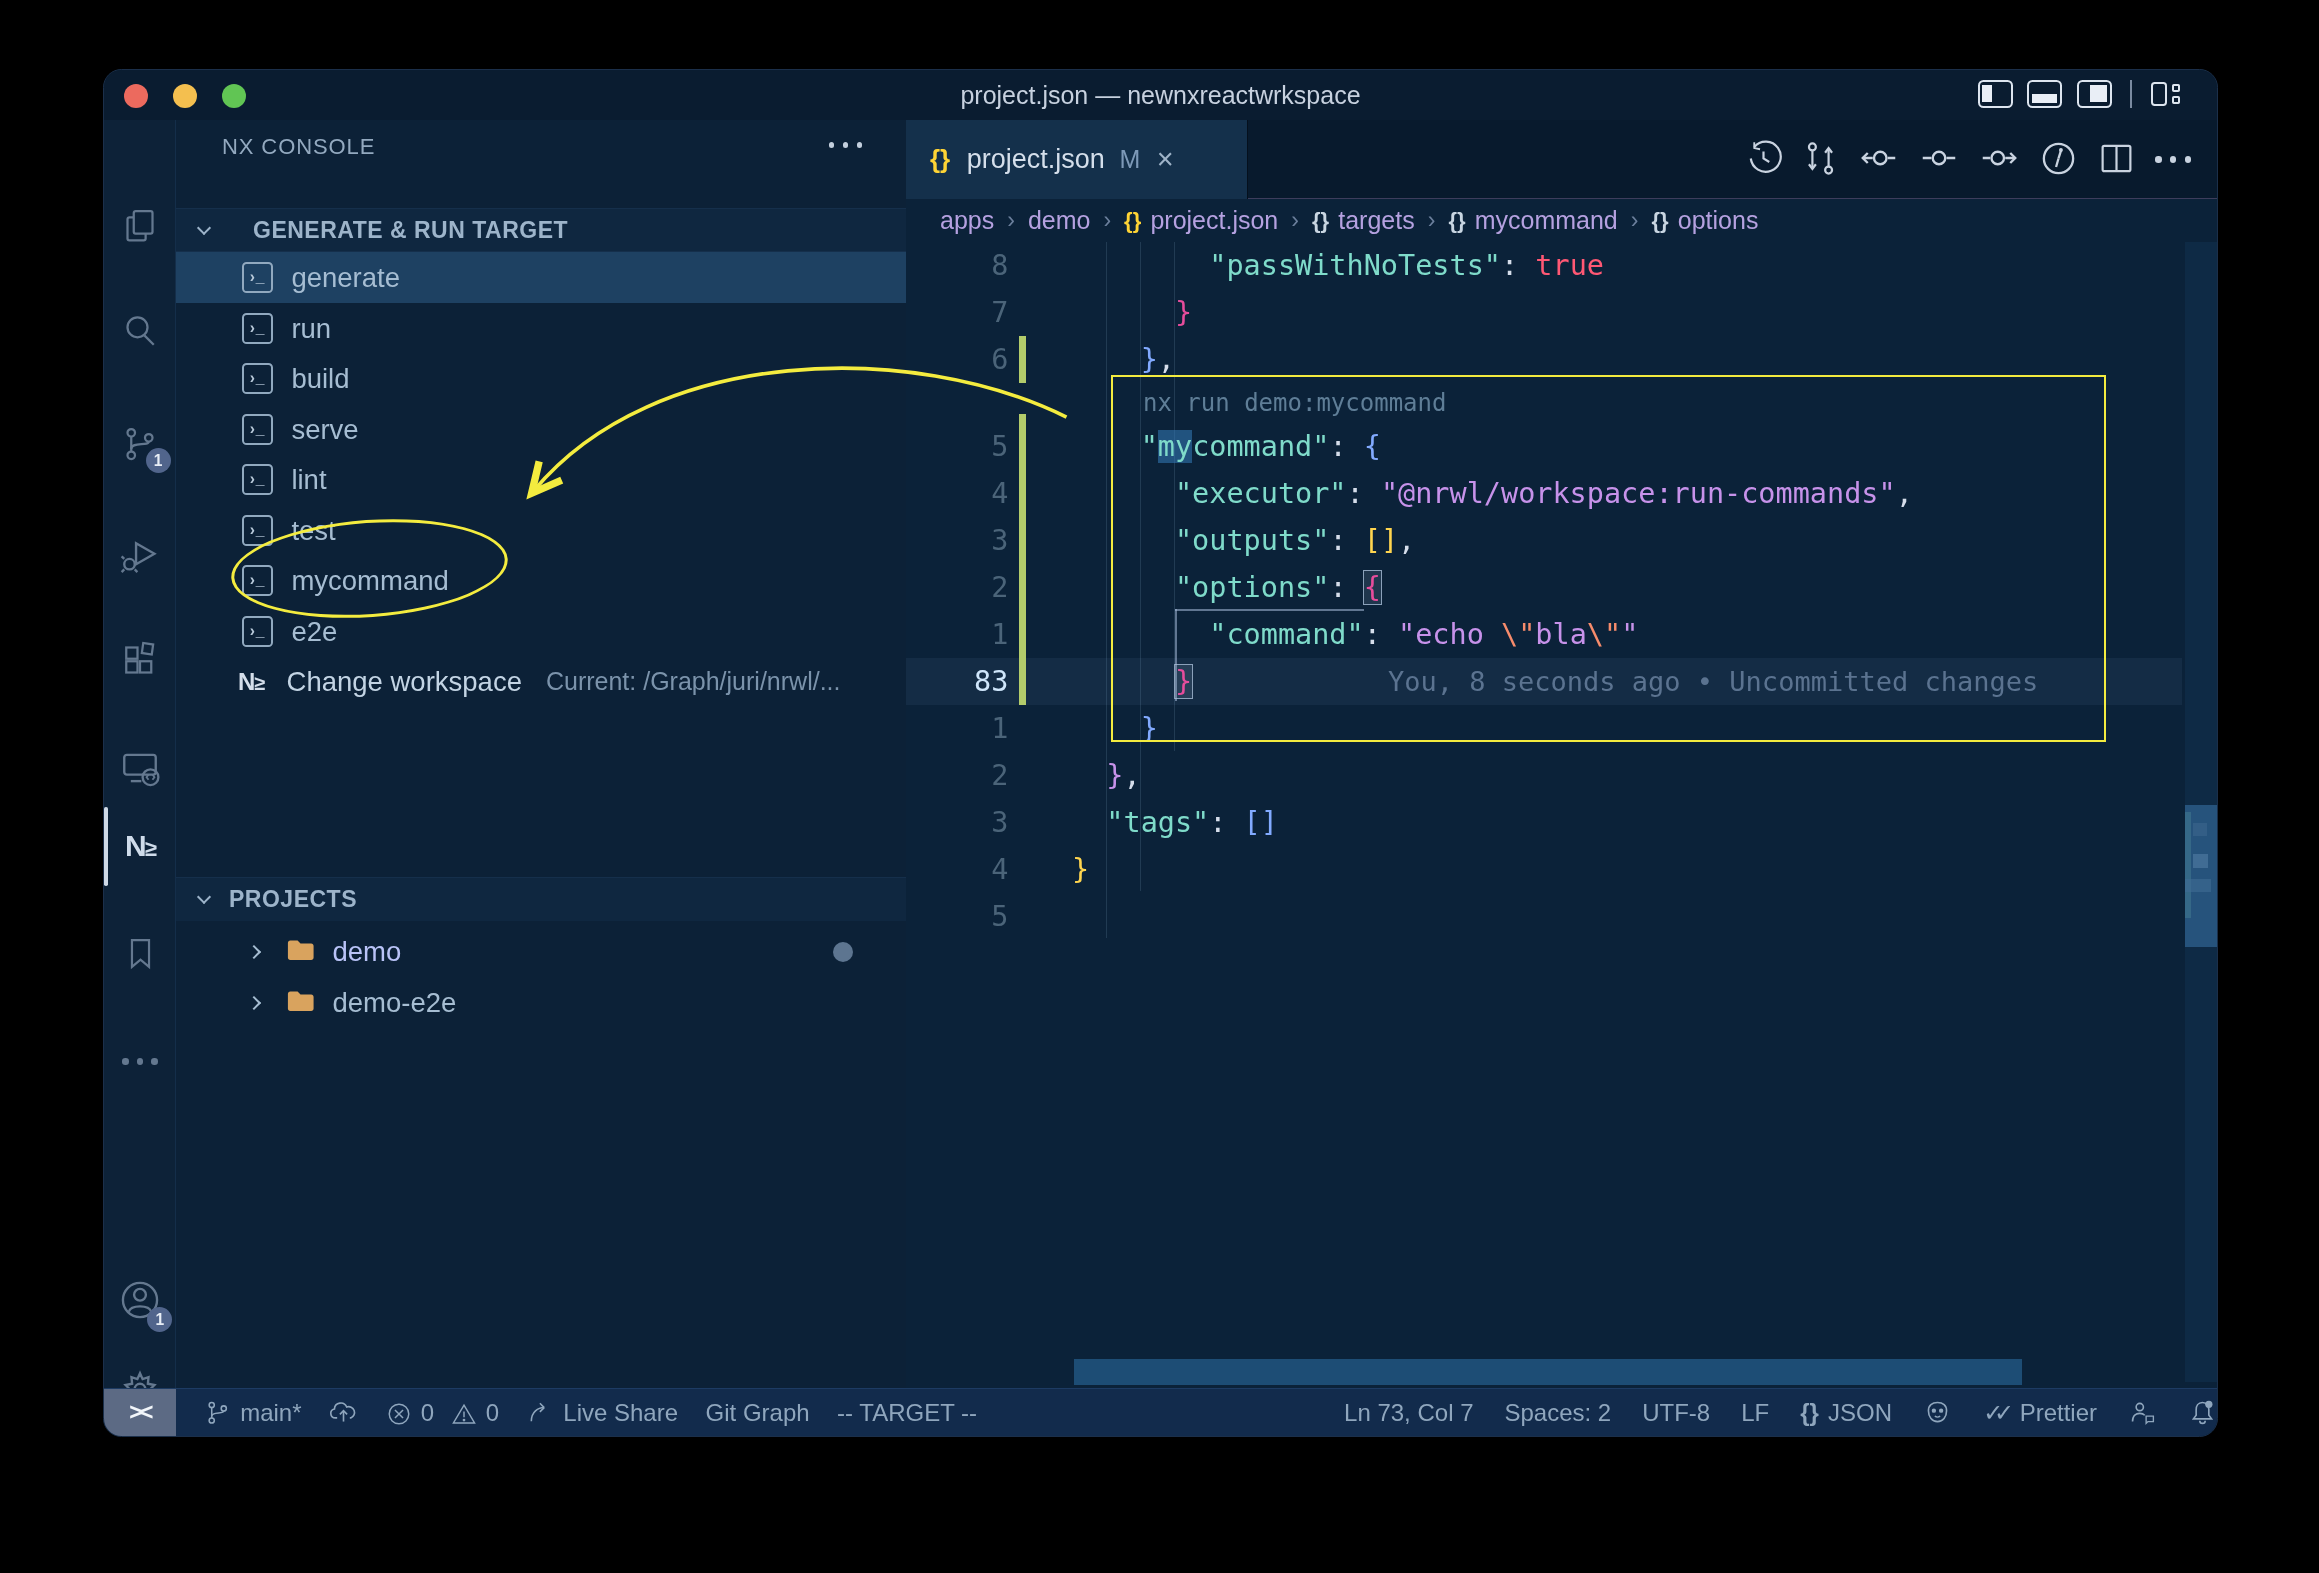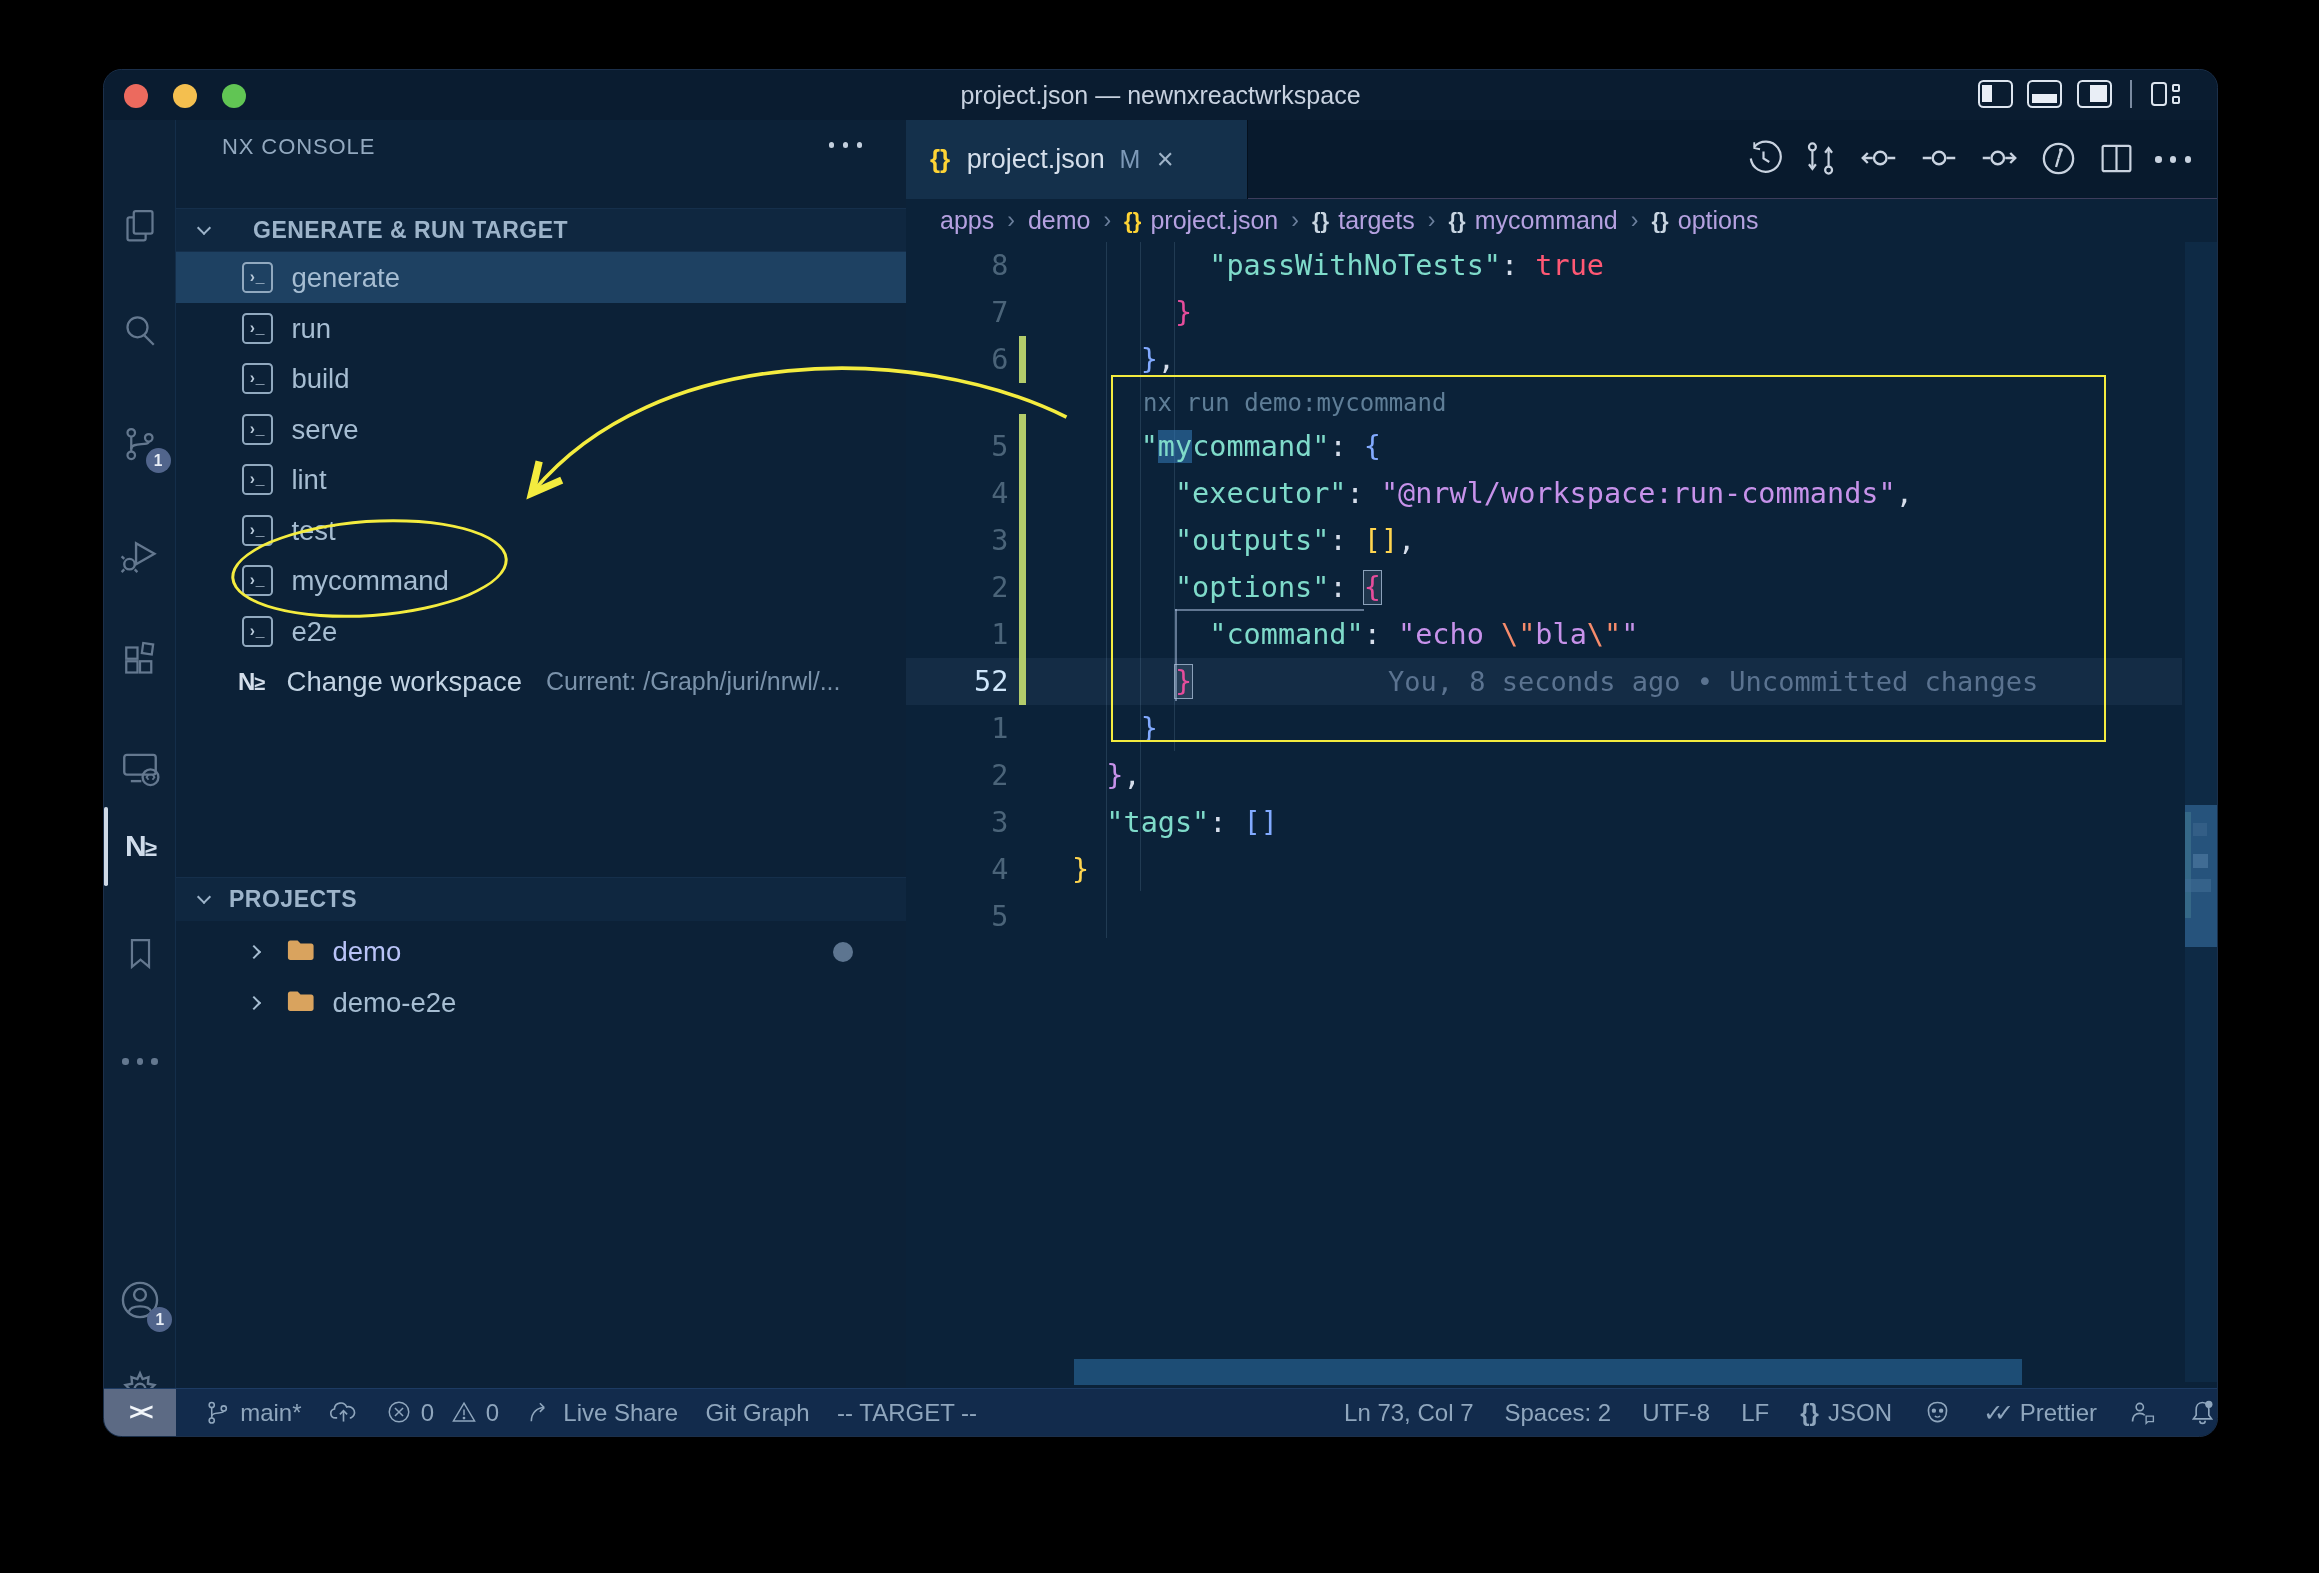--- a/index.html
+++ b/index.html
@@ -108,21 +108,21 @@
   .hscroll { position:absolute; left:168px; top:1239px; width:948px; height:26px; background:#1d4d75; }
   .scrollstrip { position:absolute; left:1279px; top:122px; bottom:6.4px; width:32px; background:#0e2a45; }
   .slider { position:absolute; left:1279px; top:685px; width:32px; height:142px; background:rgba(45,94,137,.8); }
   .mm { position:absolute; }
 
   
   .statusbar { position:absolute; left:0; bottom:0; right:0; height:48px; background:#122b4c;
     border-top:0.9px solid #1d3b63; color:#8fa6bd; font-size:24px; display:flex; align-items:center; }
   .remote { width:72px; height:48px; background:#5c6a84; color:#f2f6fa; font-weight:bold;
     display:flex; align-items:center; justify-content:center; font-size:23px; letter-spacing:-2.8px; flex:none; }
-  .sb-item { display:flex; align-items:flex-start; gap:9.2px; margin-left:27.5px; }
+  .sb-item { display:flex; align-items:flex-end; gap:9.2px; margin-left:27.5px; }
   .sb-item svg { stroke:currentColor; fill:none; stroke-width:1.8; }
   .sb-right { margin-left:auto; display:flex; align-items:center; }
   .sb-right .sb-item { margin-left:0; margin-right:31px; }
   .dblcheck { letter-spacing:-9.2px; margin-right:5.5px; }
 
   
   .annot-ellipse { position:absolute; left:127px; top:450px; width:277px; height:97px;
     border:3.2px solid #f4ec3f; border-radius:50%; transform:rotate(-4deg); }
   .annot-svg { position:absolute; left:0; top:0; width:2115px; height:1368px; pointer-events:none; }
 </style>
@@ -403,21 +403,21 @@
     <div class="code-layer" id="code-layer">
         <div class="code-row"><span class="gutter-num">8</span><span class="code-text" style="padding-left: 8ch;"><span style="color: rgb(127, 219, 202);">"passWithNoTests"</span><span style="color: rgb(214, 222, 235);">:</span><span style="color: rgb(214, 222, 235);"> </span><span style="color: rgb(255, 88, 116);">true</span></span></div>
         <div class="code-row"><span class="gutter-num">7</span><span class="code-text" style="padding-left: 6ch;"><span style="color: rgb(230, 77, 156);">}</span></span></div>
         <div class="code-row"><span class="gutter-num">6</span><span class="mod-bar"></span><span class="code-text" style="padding-left: 4ch;"><span style="color: rgb(130, 170, 255);">}</span><span style="color: rgb(214, 222, 235);">,</span></span></div>
         <div class="code-row lens-row"><span class="gutter-num"></span><span class="mod-bar partial"></span><span class="code-text" style="padding-left: 71px;"><span style="color: rgb(95, 126, 151);">nx run demo:mycommand</span></span></div>
         <div class="code-row"><span class="gutter-num">5</span><span class="mod-bar"></span><span class="code-text" style="padding-left: 4ch;"><span style="color: rgb(127, 219, 202);">"</span><span class="sel" style="color: rgb(127, 219, 202);">my</span><span style="color: rgb(127, 219, 202);">command"</span><span style="color: rgb(214, 222, 235);">:</span><span style="color: rgb(214, 222, 235);"> </span><span style="color: rgb(130, 170, 255);">{</span></span></div>
         <div class="code-row"><span class="gutter-num">4</span><span class="mod-bar"></span><span class="code-text" style="padding-left: 6ch;"><span style="color: rgb(127, 219, 202);">"executor"</span><span style="color: rgb(214, 222, 235);">:</span><span style="color: rgb(214, 222, 235);"> </span><span style="color: rgb(199, 146, 234);">"@nrwl/workspace:run-commands"</span><span style="color: rgb(214, 222, 235);">,</span></span></div>
         <div class="code-row"><span class="gutter-num">3</span><span class="mod-bar"></span><span class="code-text" style="padding-left: 6ch;"><span style="color: rgb(127, 219, 202);">"outputs"</span><span style="color: rgb(214, 222, 235);">:</span><span style="color: rgb(214, 222, 235);"> </span><span style="color: rgb(255, 213, 79);">[]</span><span style="color: rgb(214, 222, 235);">,</span></span></div>
         <div class="code-row"><span class="gutter-num">2</span><span class="mod-bar"></span><span class="code-text" style="padding-left: 6ch;"><span style="color: rgb(127, 219, 202);">"options"</span><span style="color: rgb(214, 222, 235);">:</span><span style="color: rgb(214, 222, 235);"> </span><span class="match" style="color: rgb(230, 77, 156);">{</span></span></div>
         <div class="code-row"><span class="gutter-num">1</span><span class="mod-bar"></span><span class="code-text" style="padding-left: 8ch;"><span style="color: rgb(127, 219, 202);">"command"</span><span style="color: rgb(214, 222, 235);">:</span><span style="color: rgb(214, 222, 235);"> </span><span style="color: rgb(199, 146, 234);">"echo </span><span style="color: rgb(247, 140, 108);">\"</span><span style="color: rgb(199, 146, 234);">bla</span><span style="color: rgb(247, 140, 108);">\"</span><span style="color: rgb(199, 146, 234);">"</span></span></div>
-        <div class="code-row active-line"><span class="gutter-num active">52</span><span class="mod-bar"></span><span class="code-text" style="padding-left: 6ch;"><span class="match" style="color: rgb(230, 77, 156);">}</span></span><span class="blame" style="color: rgb(91, 115, 144);">You, 8 seconds ago • Uncommitted changes</span></div>
+        <div class="code-row active-line"><span class="gutter-num active">83</span><span class="mod-bar"></span><span class="code-text" style="padding-left: 6ch;"><span class="match" style="color: rgb(230, 77, 156);">}</span></span><span class="blame" style="color: rgb(91, 115, 144);">You, 8 seconds ago • Uncommitted changes</span></div>
         <div class="code-row"><span class="gutter-num">1</span><span class="code-text" style="padding-left: 4ch;"><span style="color: rgb(130, 170, 255);">}</span></span></div>
         <div class="code-row"><span class="gutter-num">2</span><span class="code-text" style="padding-left: 2ch;"><span style="color: rgb(199, 146, 234);">}</span><span style="color: rgb(214, 222, 235);">,</span></span></div>
         <div class="code-row"><span class="gutter-num">3</span><span class="code-text" style="padding-left: 2ch;"><span style="color: rgb(127, 219, 202);">"tags"</span><span style="color: rgb(214, 222, 235);">:</span><span style="color: rgb(214, 222, 235);"> </span><span style="color: rgb(130, 170, 255);">[]</span></span></div>
         <div class="code-row"><span class="gutter-num">4</span><span class="code-text" style="padding-left: 0ch;"><span style="color: rgb(255, 213, 79);">}</span></span></div>
         <div class="code-row"><span class="gutter-num">5</span><span class="code-text" style="padding-left: 0ch;"></span></div>
       </div>
 
     <div class="bracket-guide" style="left:269px;top:489px;width:189px;height:1.8px;"></div>
     <div class="bracket-guide" style="left:269px;top:489px;width:1.8px;height:92px;"></div>
 

